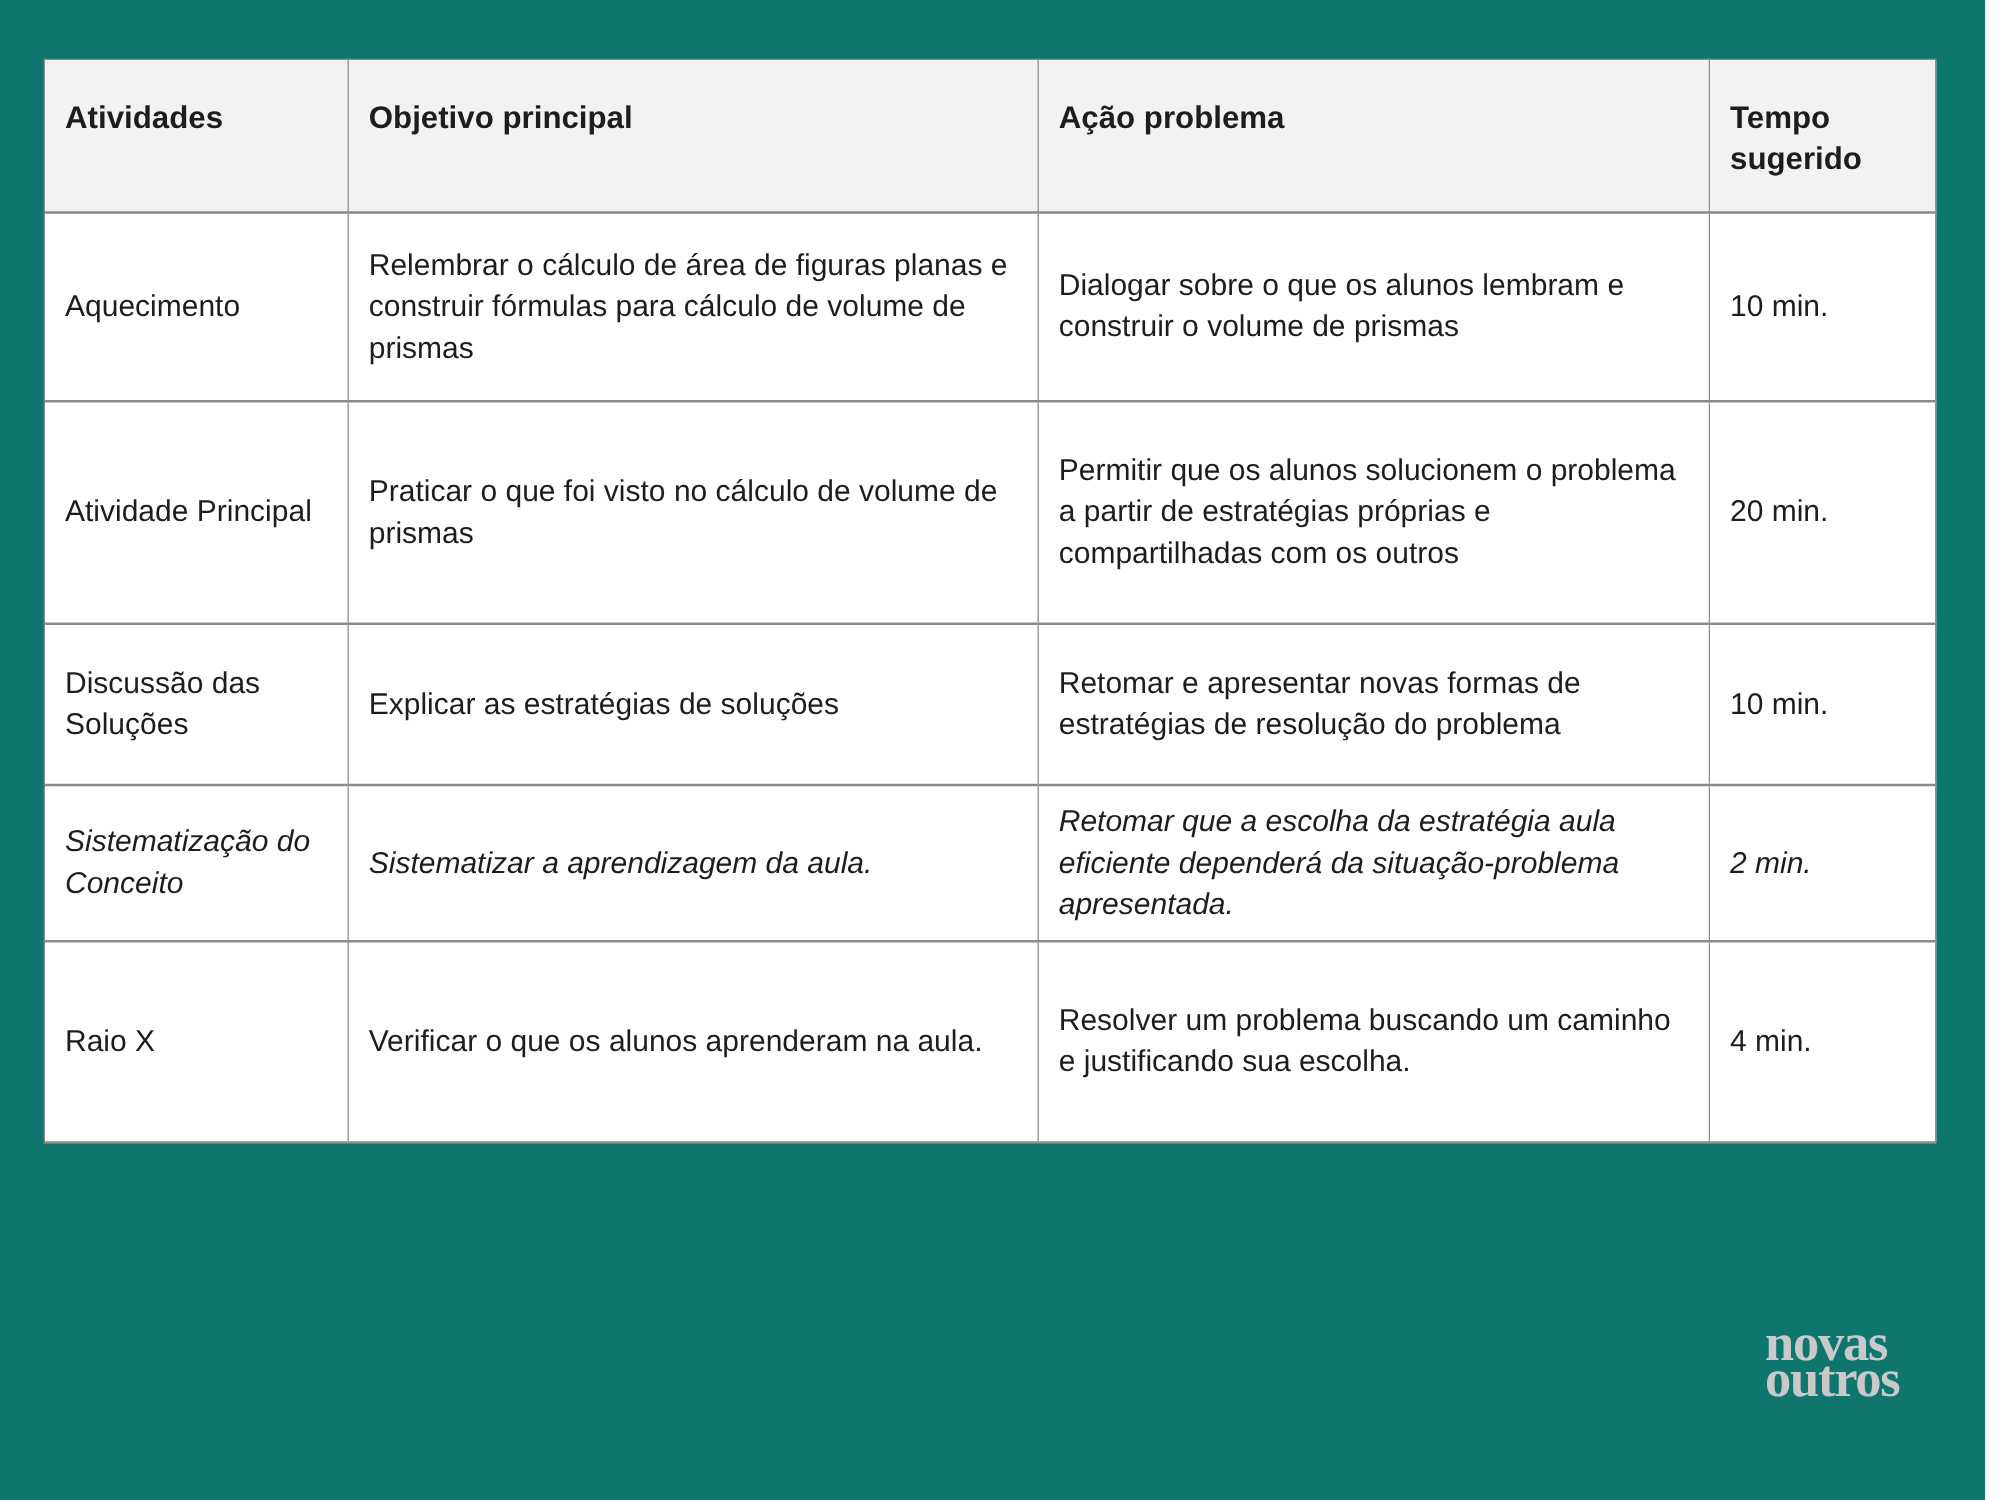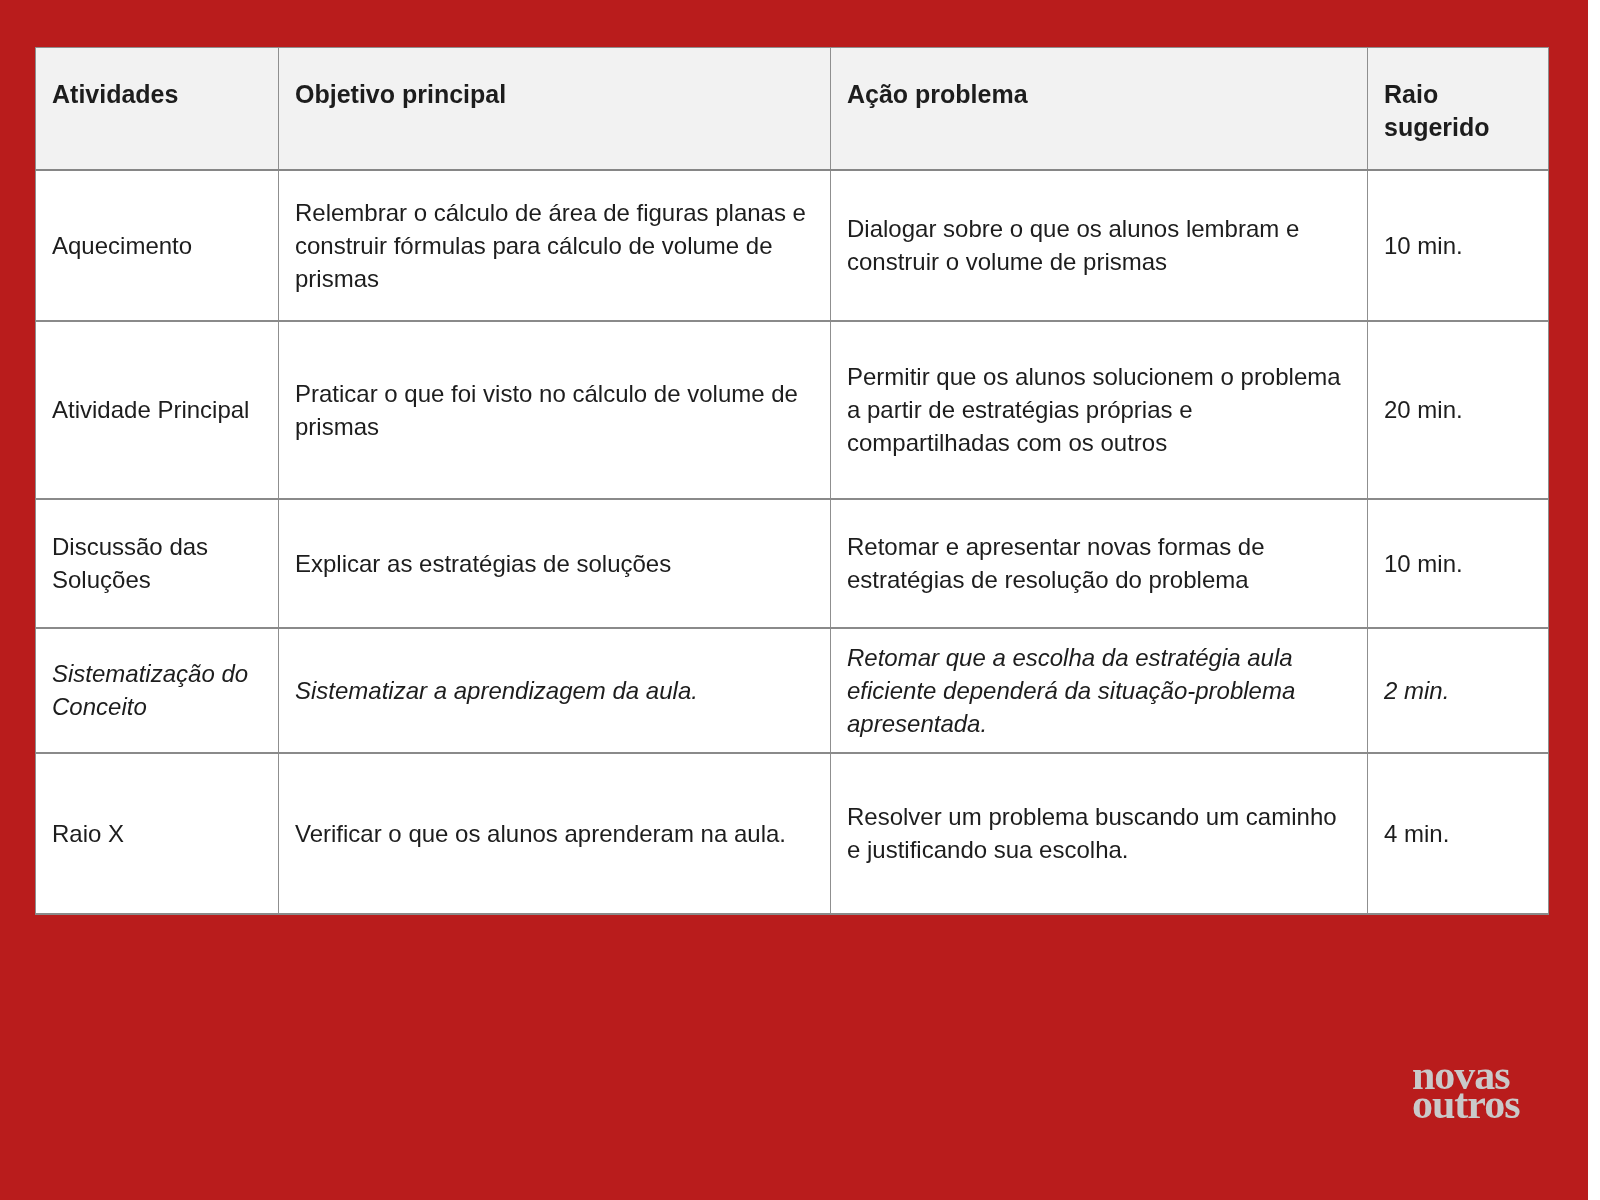--- a/index.html
+++ b/index.html
@@ -4,21 +4,21 @@
 <style>
   html, body {
     margin: 0;
     padding: 0;
     background: #ffffff;
   }
   .canvas {
     position: relative;
     width: 1588px;
     height: 1200px;
-    background: #b91c1c;
+    background: #0f766e;
     font-family: "Liberation Sans", "DejaVu Sans", sans-serif;
     color: #1d1d1d;
     overflow: hidden;
   }
   table.lesson-table {
     position: absolute;
     left: 35px;
     top: 47px;
     width: 1513px;
     border-collapse: collapse;
@@ -86,21 +86,21 @@
       <col class="col-atividades">
       <col class="col-objetivo">
       <col class="col-acao">
       <col class="col-tempo">
     </colgroup>
     <thead>
       <tr>
         <th>Atividades</th>
         <th>Objetivo principal</th>
         <th>Ação problema</th>
-        <th>Raio sugerido</th>
+        <th>Tempo sugerido</th>
       </tr>
     </thead>
     <tbody>
       <tr class="row-1">
         <td>Aquecimento</td>
         <td>Relembrar o cálculo de área de figuras planas e construir fórmulas para cálculo de volume de prismas</td>
         <td>Dialogar sobre o que os alunos lembram e construir o volume de prismas</td>
         <td>10 min.</td>
       </tr>
       <tr class="row-2">

